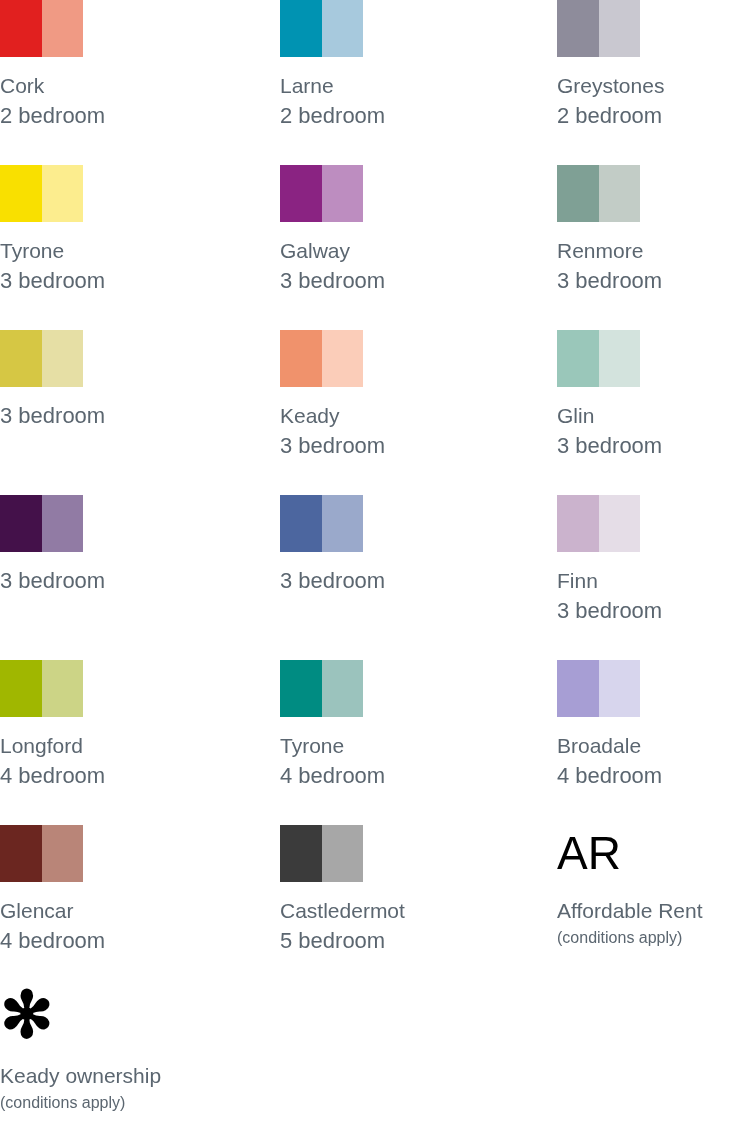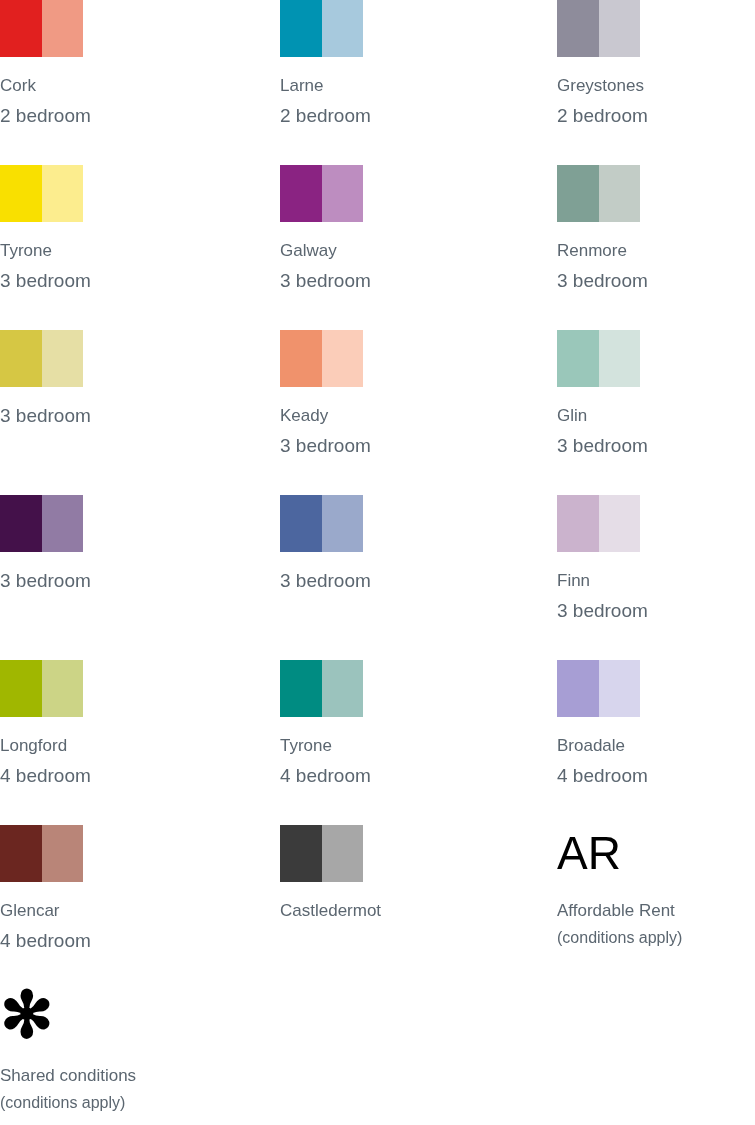--- a/index.html
+++ b/index.html
@@ -62,27 +62,27 @@
   .glyph.asterisk {
     font-size: 64px;
     line-height: 50px;
     font-weight: 700;
   }
 
   .item-labels {
     margin-top: 14px;
   }
   .label-name {
-    font-size: 17px;
+    font-size: 21px;
     line-height: 30px;
     color: #5b6670;
     white-space: nowrap;
   }
   .label-sub {
-    font-size: 19px;
+    font-size: 22px;
     line-height: 30px;
     color: #5b6670;
     white-space: nowrap;
   }
   .label-sub.small {
     font-size: 16px;
     line-height: 24px;
   }
 
   .note-block {
@@ -268,34 +268,35 @@
         <div class="label-sub">4 bedroom</div>
       </div>
     </div>
     <div class="legend-item col-1">
       <div class="swatch">
         <div class="swatch-half" style="background-color: rgb(59, 59, 59);"></div>
         <div class="swatch-half" style="background-color: rgb(167, 167, 167);"></div>
       </div>
       <div class="item-labels">
         <div class="label-name">Castledermot</div>
+        <div class="label-sub">5 bedroom</div>
       </div>
     </div>
     <div class="legend-item col-2">
       <div class="glyph">AR</div>
       <div class="item-labels">
         <div class="label-name">Affordable Rent</div>
         <div class="label-sub small">(conditions apply)</div>
       </div>
     </div>
   </div>
 
   <div class="legend-row note-block" style="top:990px; height:135px;">
     <div class="legend-item col-0">
       <div class="glyph asterisk">✻</div>
       <div class="item-labels">
-        <div class="label-name">Shared conditions</div>
+        <div class="label-name">Keady ownership</div>
         <div class="label-sub small">(conditions apply)</div>
       </div>
     </div>
   </div>
 
 </div>
 
 </body></html>

